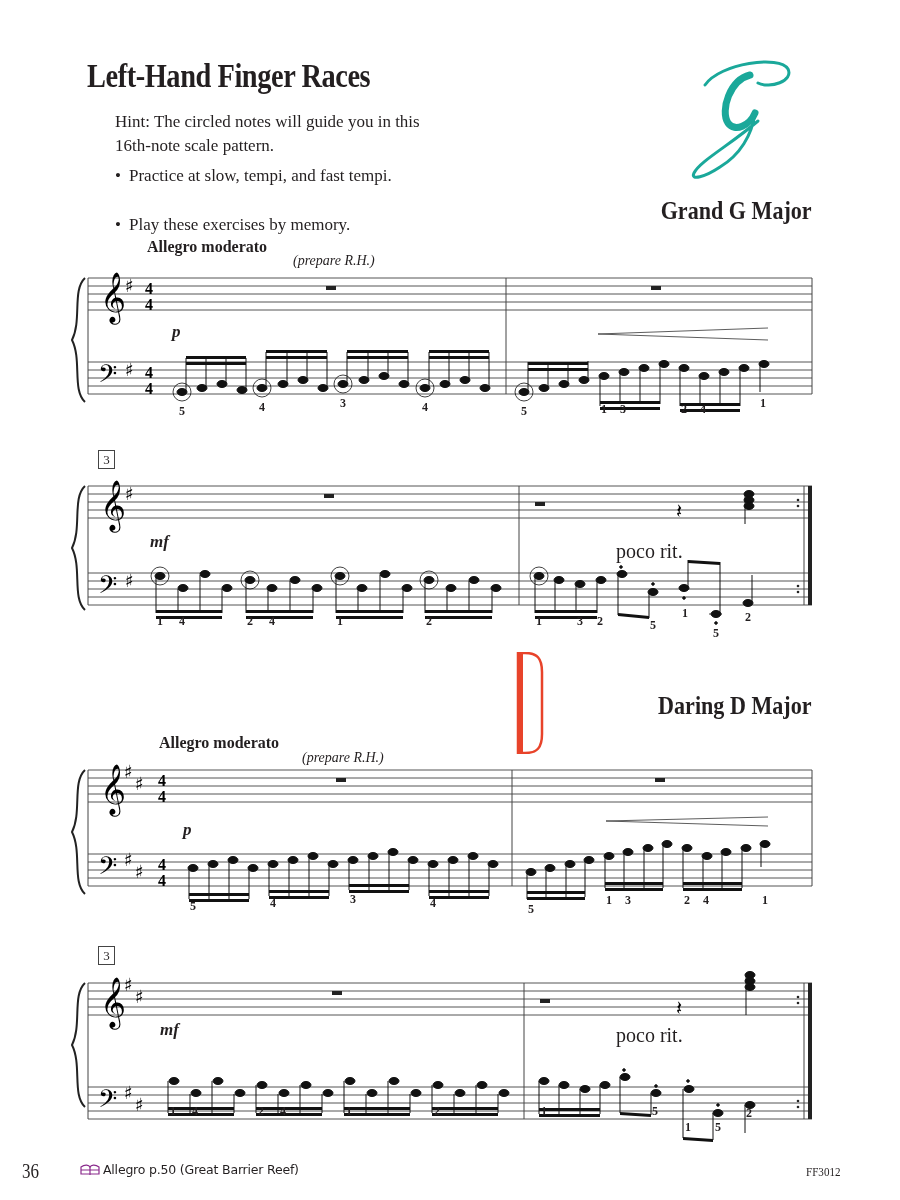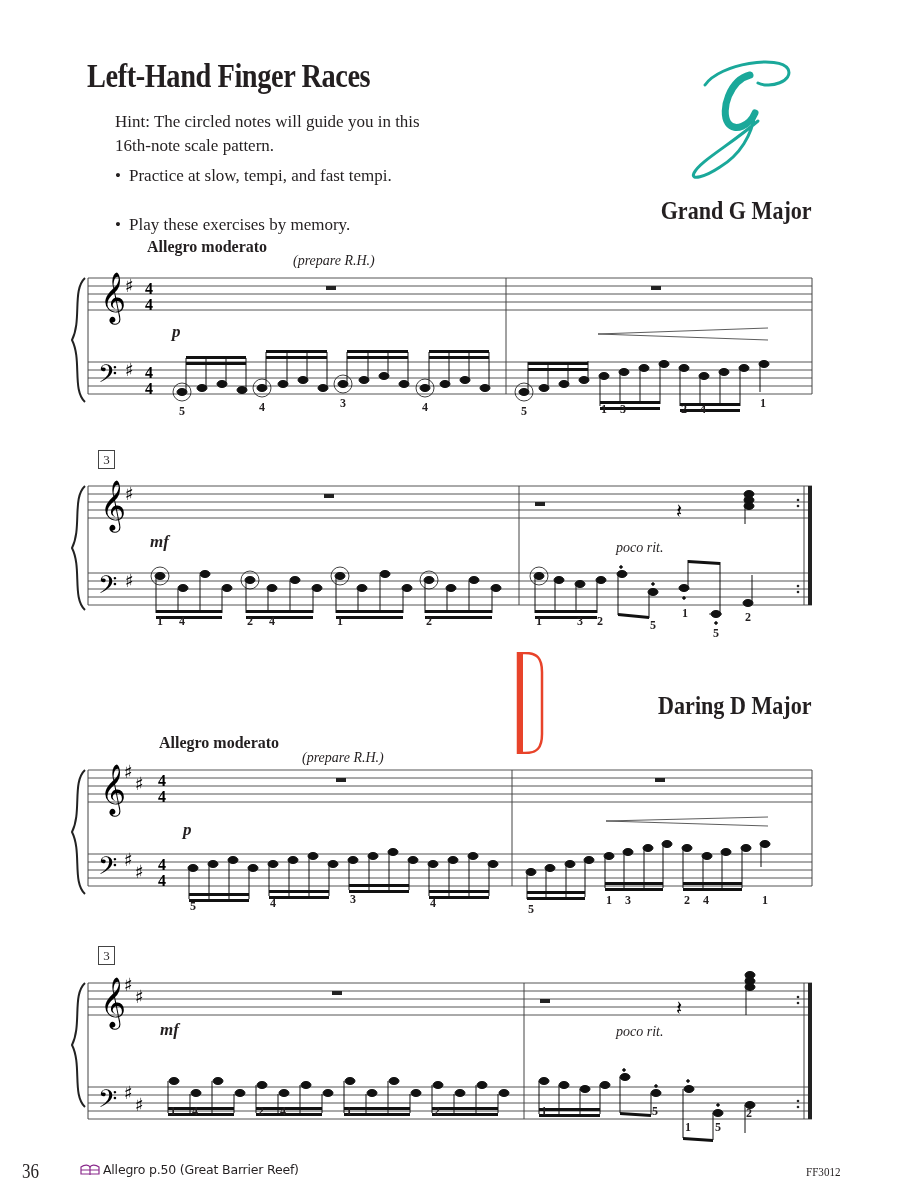--- a/index.html
+++ b/index.html
@@ -6,21 +6,21 @@
   body { width: 900px; height: 1200px; position: relative; overflow: hidden; font-family: "Liberation Serif", serif; color: #231f20; }
   .abs { position: absolute; }
   .title { left: 87px; top: 58px; font-size: 33px; font-weight: bold; letter-spacing: -0.5px; transform: scaleX(0.86); transform-origin: left top; white-space: nowrap; }
   .hint { left: 115px; top: 110px; width: 320px; font-size: 17px; line-height: 24px; }
   .bullet { left: 115px; font-size: 17px; line-height: 24px; white-space: nowrap; }
   .bullet .dot { display: inline-block; width: 14px; }
   .key-title { font-size: 26px; font-weight: bold; transform: scaleX(0.85); transform-origin: right top; white-space: nowrap; text-align: right; }
   .tempo { font-size: 16px; font-weight: bold; white-space: nowrap; }
   .prep { font-size: 14px; font-style: italic; white-space: nowrap; }
   .dyn { font-size: 17px; font-weight: bold; font-style: italic; }
-  .poco { font-size: 14px; font-style: italic; white-space: nowrap; }
+  .poco { font-size: 20px; white-space: nowrap; }
   .measure-box { width: 15px; height: 17px; border: 1px solid #444; font-size: 13px; text-align: center; line-height: 17px; }
   .finger { font-size: 12px; font-weight: bold; }
   .footer-num { left: 22px; top: 1160px; font-size: 20px; transform: scaleX(0.85); transform-origin: left top; }
   .footer-ref { left: 80px; top: 1162px; font-family: "DejaVu Sans", sans-serif; font-size: 12.5px; display: flex; align-items: center; gap: 3px; letter-spacing: -0.2px; }
   .footer-code { right: 60px; top: 1164px; font-size: 13px; transform: scaleX(0.85); transform-origin: right top; }
   svg.system { position: absolute; left: 0; overflow: visible; }
   .staffline { stroke: #555; stroke-width: 1; }
 </style>
 </head>
 <body>

